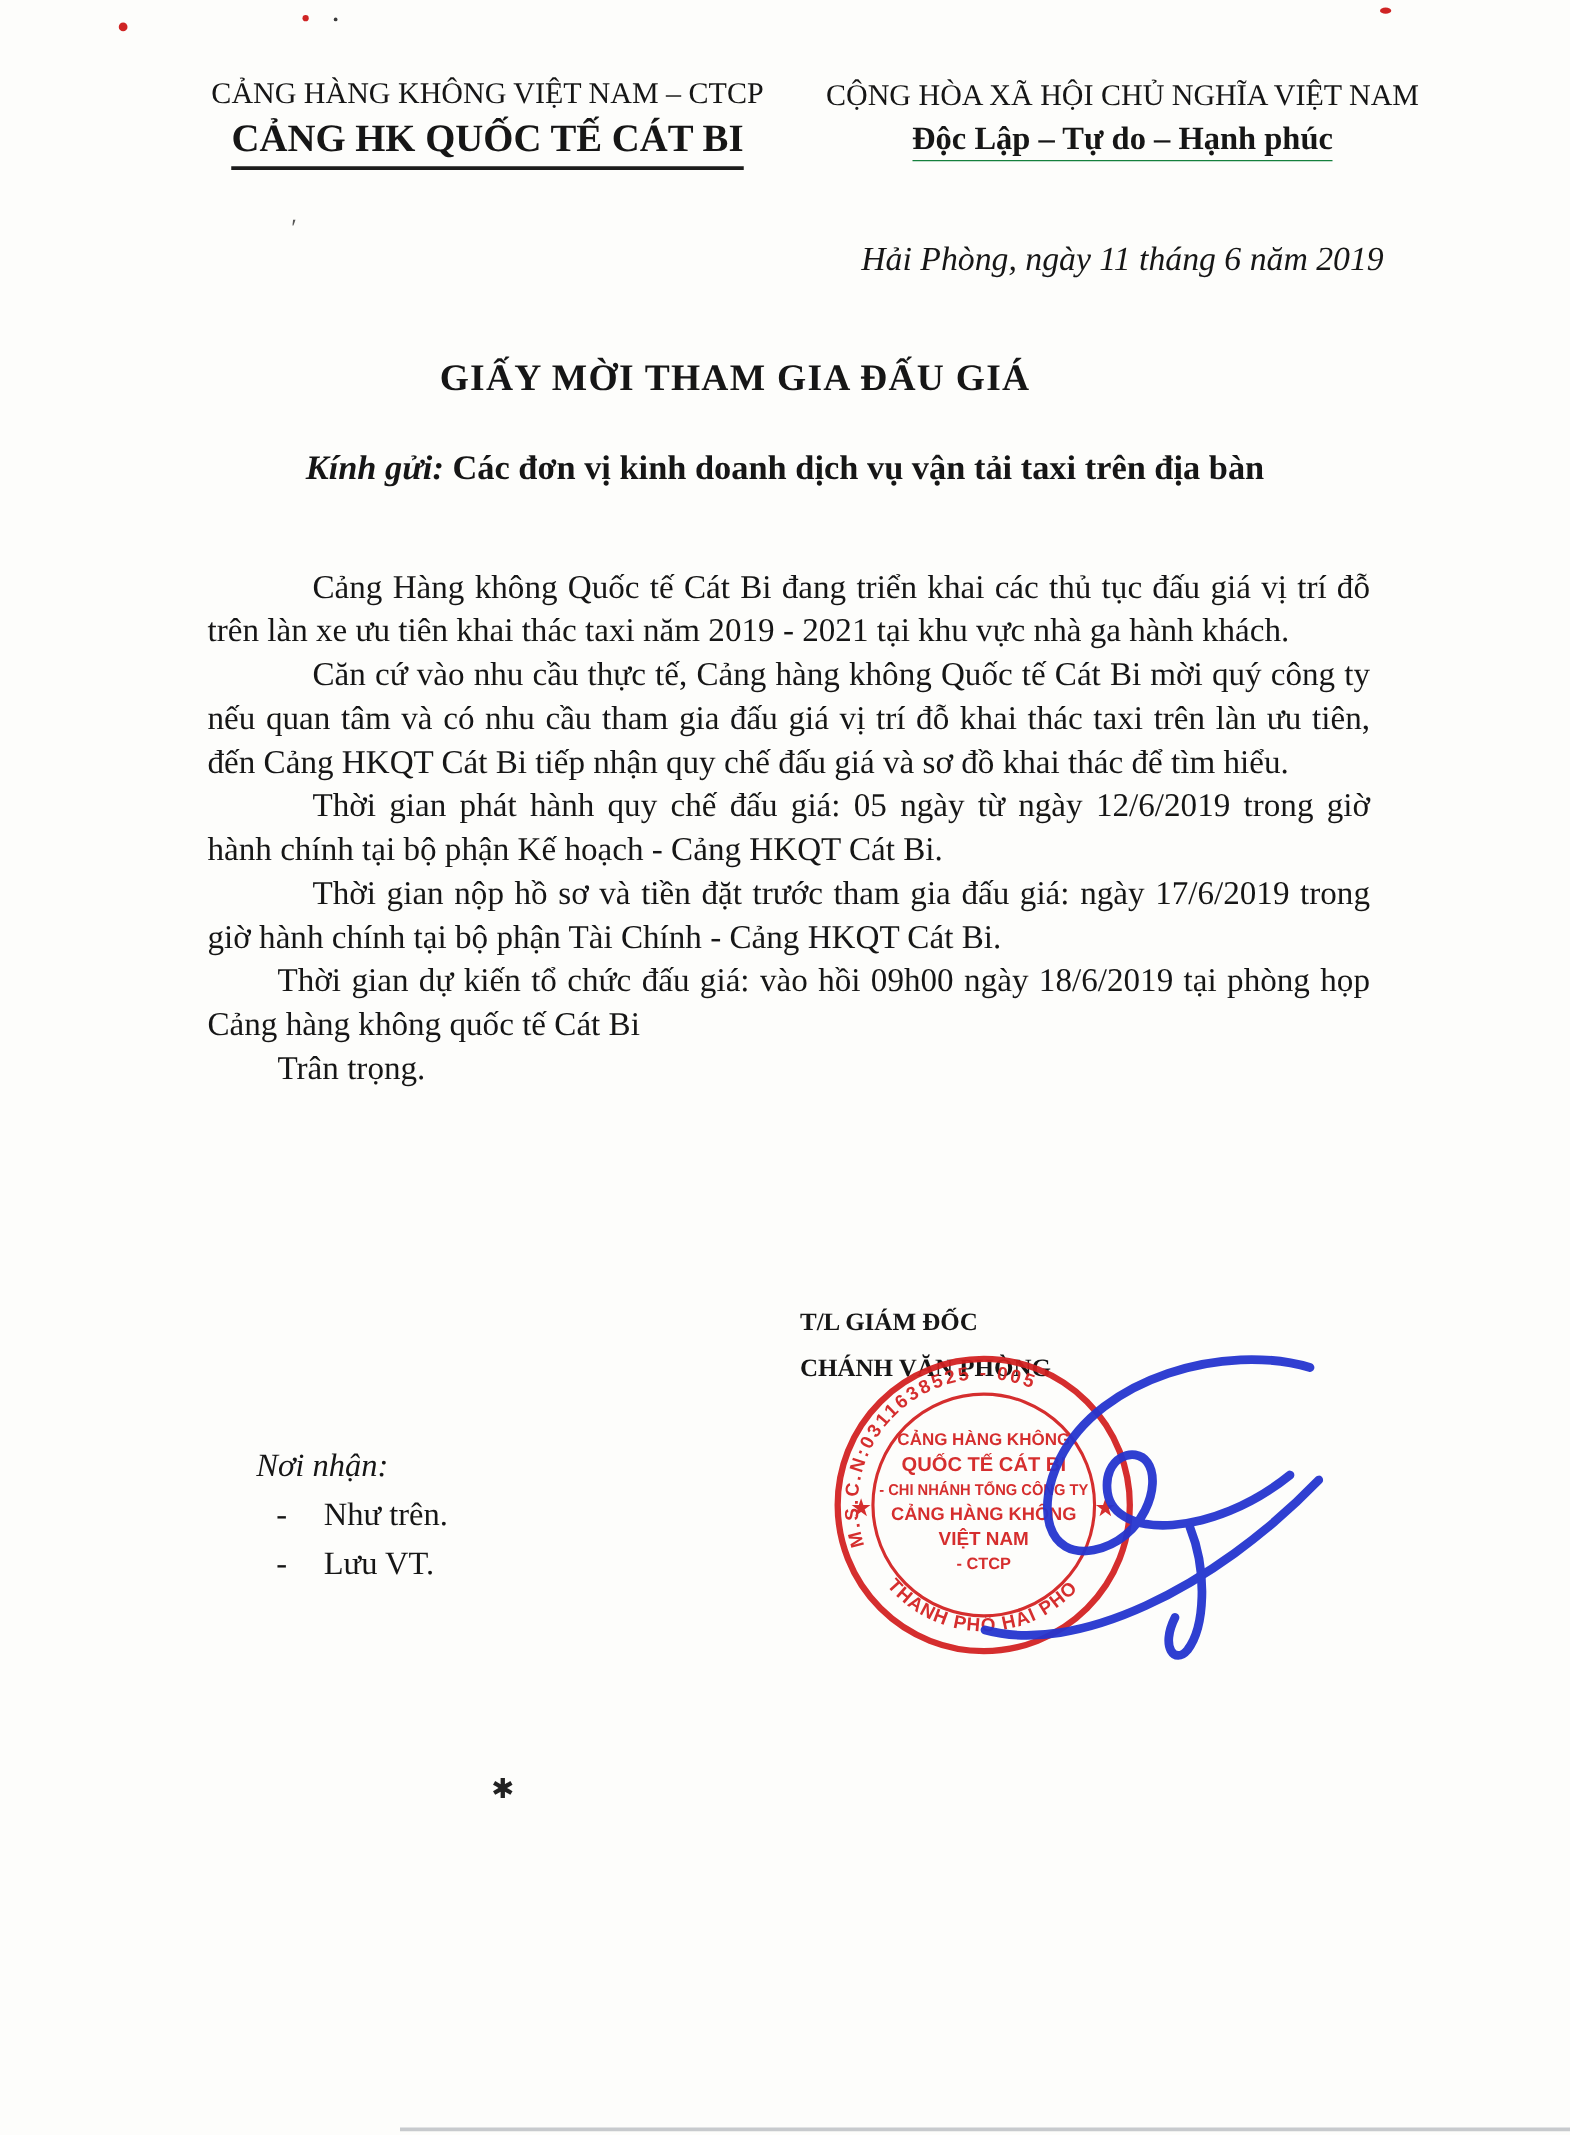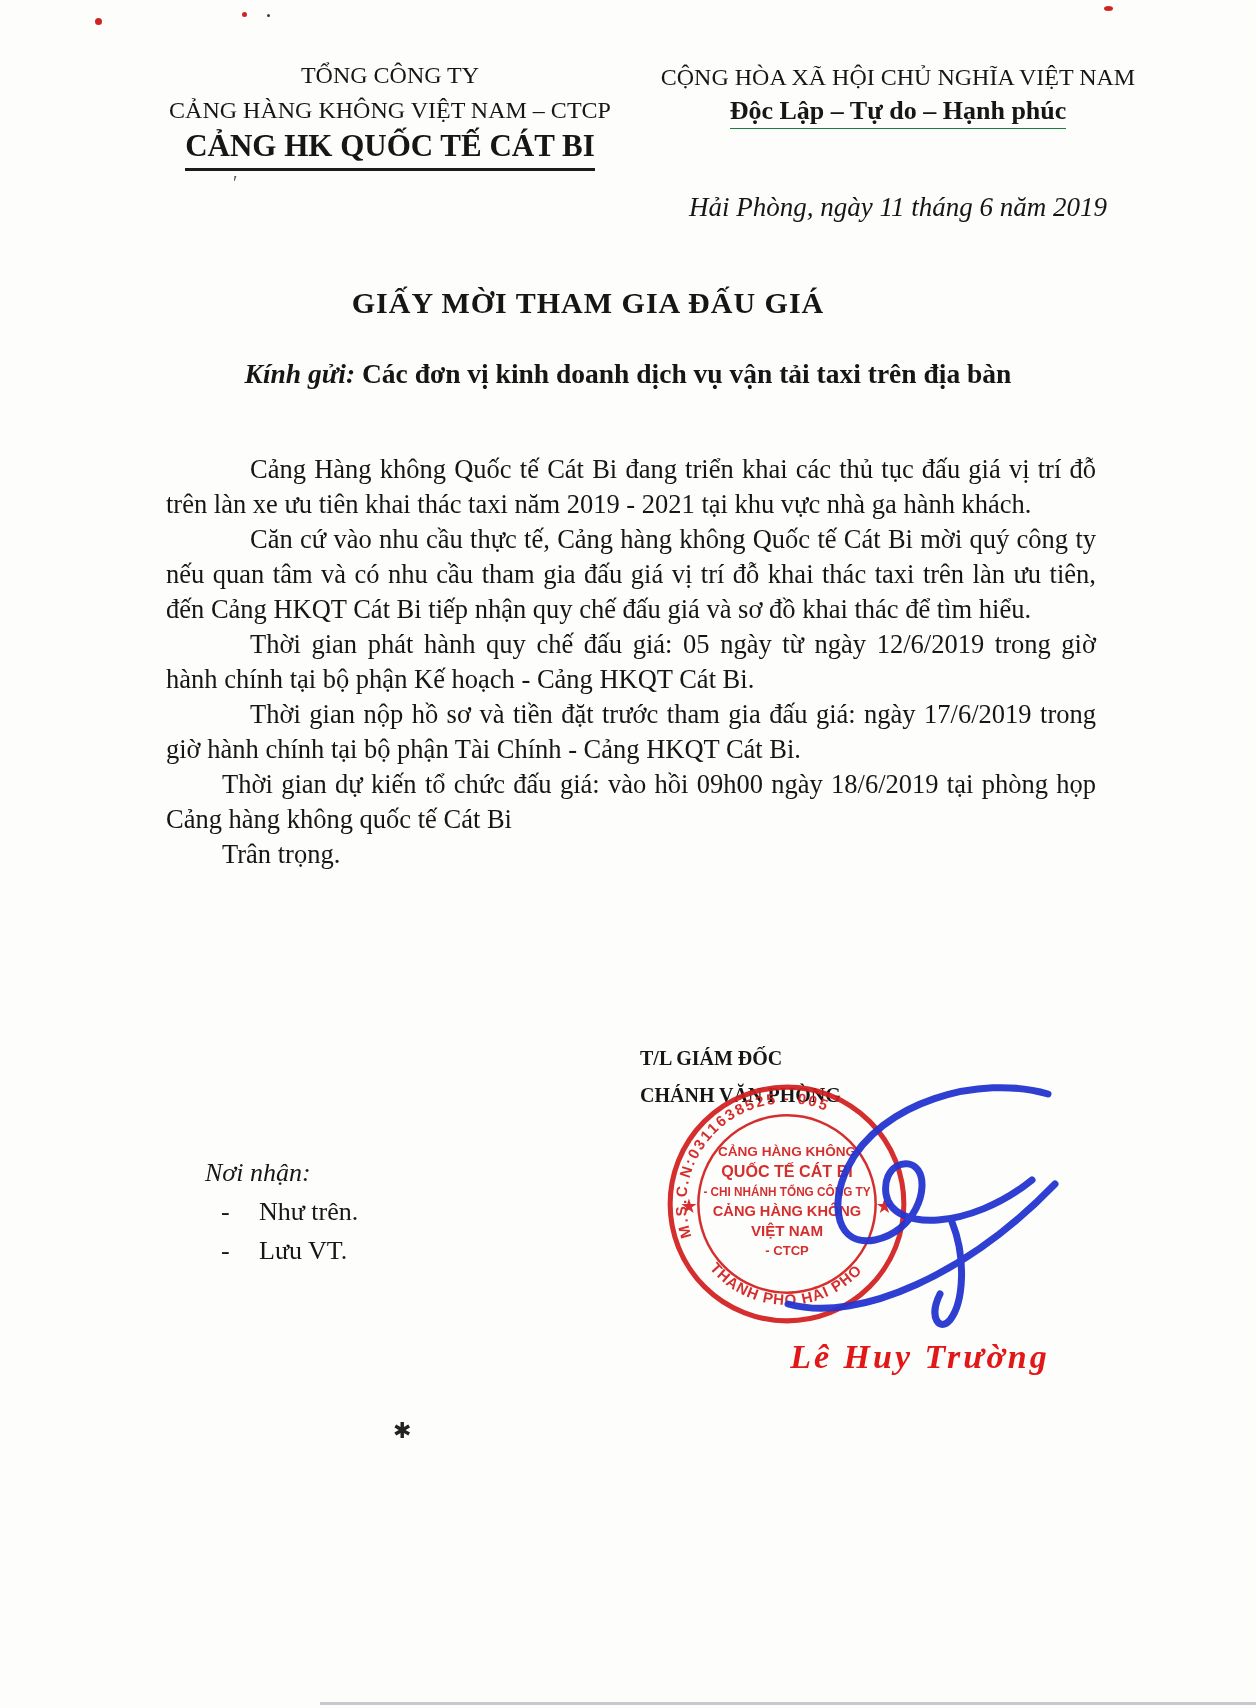--- a/index.html
+++ b/index.html
@@ -44,21 +44,20 @@
   .mark-apos{position:absolute;left:233px;top:172px;font-size:20px;color:#555;}
   .mark-star{position:absolute;left:393px;top:1418px;font-size:22px;color:#222;}
   .scanline{position:absolute;left:320px;top:1702px;width:936px;height:3px;background:#9aa0a8;opacity:.55;}
 </style>
 </head>
 <body>
 
 <div class="page">
 
   <div class="hdr-left">
-    <div>TỔNG CÔNG TY</div>
     <div>CẢNG HÀNG KHÔNG VIỆT NAM – CTCP</div>
     <div class="l3"><span>CẢNG HK QUỐC TẾ CÁT BI</span></div>
   </div>
 
   <div class="hdr-right">
     <div>CỘNG HÒA XÃ HỘI CHỦ NGHĨA VIỆT NAM</div>
     <div class="l2"><span>Độc Lập – Tự do – Hạnh phúc</span></div>
   </div>
 
   <div class="dateline">Hải Phòng, ngày  11 tháng 6 năm 2019</div>
@@ -119,21 +118,20 @@
   </svg>
 
   <svg class="autograph" width="330" height="270" viewBox="0 0 330 270">
     <g fill="none" stroke="#2535cf" stroke-width="7" stroke-linecap="round" stroke-linejoin="round" opacity="0.95">
       <path d="M 278 22 C 210 2, 110 30, 78 95 C 58 135, 68 175, 105 168 C 145 160, 160 115, 148 98 C 138 84, 112 94, 116 122 C 122 160, 200 158, 262 108"></path>
       <path d="M 18 232 C 90 252, 200 200, 285 112"></path>
       <path d="M 182 150 C 196 185, 194 230, 180 248 C 170 260, 158 246, 170 222"></path>
     </g>
   </svg>
 
-  <div class="signer-name">Lê Huy Trường</div>
 
   <div class="speck red" style="left:95px;top:18px;width:7px;height:7px;"></div>
   <div class="speck red" style="left:242px;top:12px;width:5px;height:5px;"></div>
   <div class="speck red" style="left:1104px;top:6px;width:9px;height:5px;"></div>
   <div class="speck dark" style="left:267px;top:14px;width:3px;height:3px;"></div>
   <div class="mark-apos">ʹ</div>
   <div class="mark-star">✱</div>
   <div class="scanline"></div>
 
 </div>

